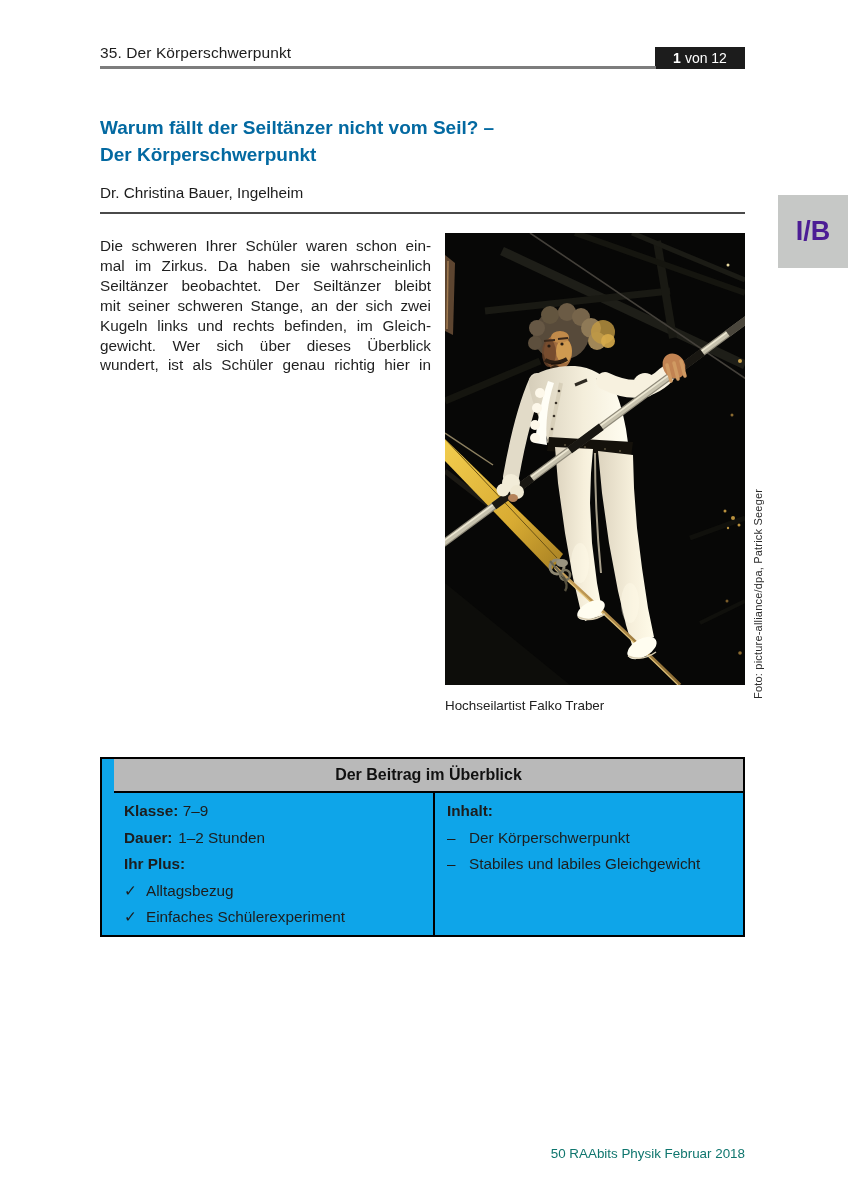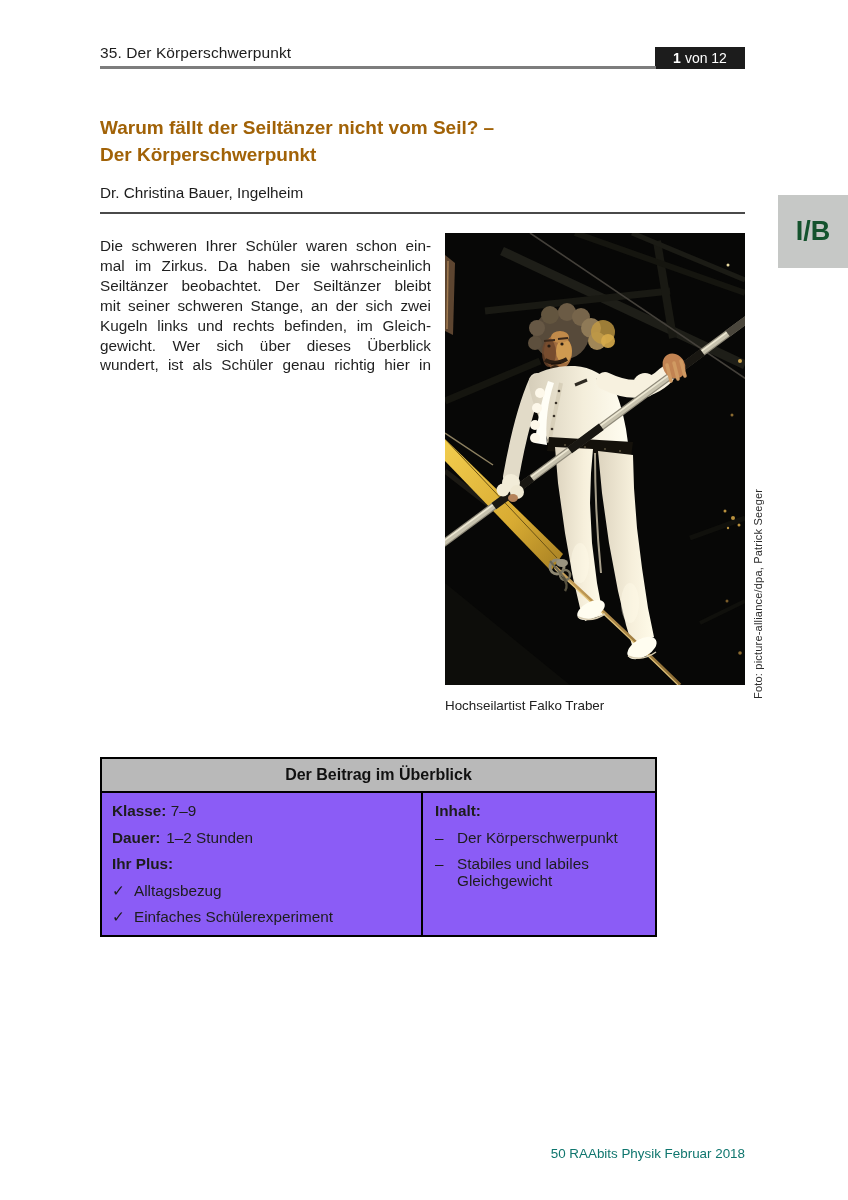--- a/index.html
+++ b/index.html
@@ -11,42 +11,42 @@
   
   .hdr-section{position:absolute; left:100px; top:44px; font-size:15.5px; letter-spacing:.1px;}
   .hdr-badge{
     position:absolute; left:655px; top:47px; width:90px; height:22px;
     background:#1c1c1c; color:#fff; font-size:14px;
     display:flex; align-items:center; justify-content:center; gap:4px;
   }
   .hdr-badge .num{font-weight:bold;}
   .hdr-rule{position:absolute; left:100px; top:66px; width:556px; height:3px; background:#7d7d7d;}
   
-  .title{position:absolute; left:100px; top:114px; font-size:19px; font-weight:bold; line-height:27px; color:#a16207;}
+  .title{position:absolute; left:100px; top:114px; font-size:19px; font-weight:bold; line-height:27px; color:#0369a1;}
   .author{position:absolute; left:100px; top:184px; font-size:15.3px;}
   .rule2{position:absolute; left:100px; top:212px; width:645px; height:2px; background:#4a4a4a;}
   
   .intro{position:absolute; left:100px; top:236px; width:331px; font-size:15.3px; line-height:19.9px; color:#1f1f1f;}
   .jline{text-align:justify; text-align-last:justify; white-space:normal;}
   .jline.last{text-align-last:left;}
   
   .photo{position:absolute; left:445px; top:233px; width:300px; height:452px; display:block;}
   .caption{position:absolute; left:445px; top:698px; font-size:13.4px; color:#212121;}
   .credit{
     position:absolute; left:752px; top:461px; height:238px;
     writing-mode:vertical-rl; transform:rotate(180deg);
     font-size:11px; color:#2c2c2c; letter-spacing:.2px;
   }
   .side-tab{
     position:absolute; left:778px; top:195px; width:70px; height:73px;
     background:#c6c8c6; display:flex; align-items:center; justify-content:center;
-    font-size:27px; font-weight:bold; color:#14532d;
-  }
-  
-  .overview{position:absolute; left:100px; top:757px; width:557px; border:2px solid #000; box-sizing:border-box; background:#8b5cf6;}
+    font-size:27px; font-weight:bold; color:#4c1d95;
+  }
+  
+  .overview{position:absolute; left:100px; top:757px; width:645px; border:2px solid #000; box-sizing:border-box; background:#0ea5e9;padding-left:12px;}
   .ov-header{
     height:32px; background:#b9b9b9; border-bottom:2px solid #000;
     display:flex; align-items:center; justify-content:center;
     font-size:16px; font-weight:bold; color:#111;
   }
   .ov-body{display:flex; min-height:127px;}
   .ov-left{width:321px; border-right:2px solid #000; box-sizing:border-box; padding:9px 10px 10px 10px;}
   .ov-right{flex:1; padding:9px 10px 10px 12px;}
   .kv{font-size:15.3px; margin-bottom:9.5px; line-height:17px;}
   .kv .lbl{font-weight:bold; display:inline-block; min-width:50px;}

